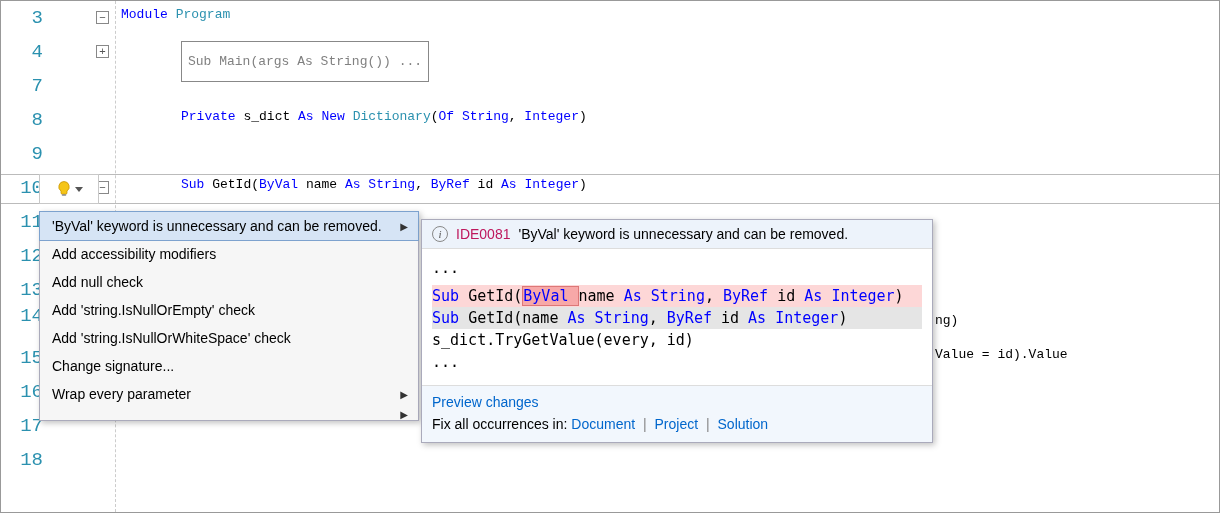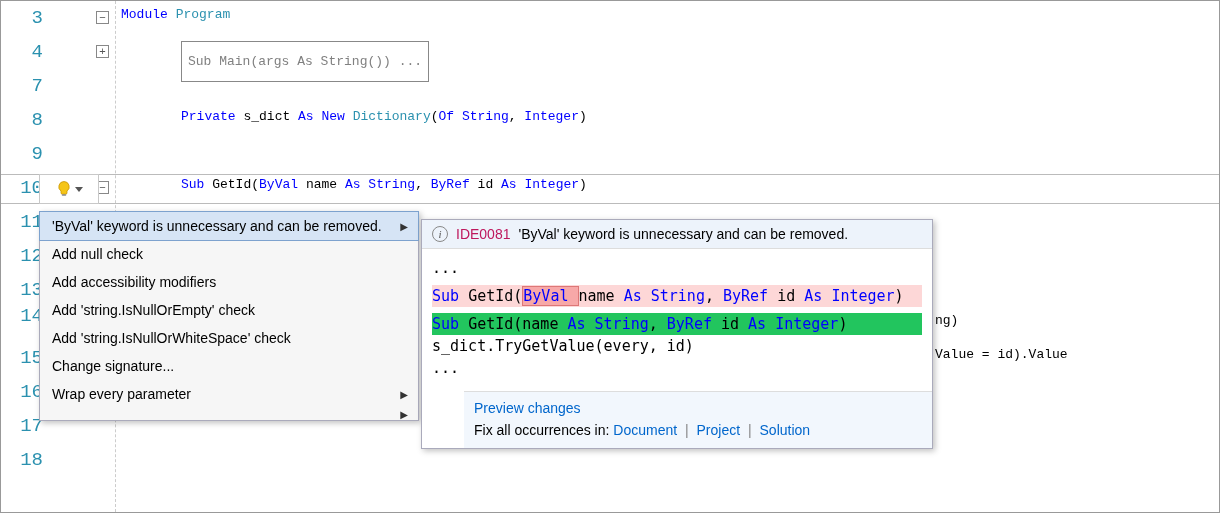--- a/index.html
+++ b/index.html
@@ -22,22 +22,22 @@
 .qmenu-item { padding:6px 12px; cursor:pointer; position:relative; }
 .qmenu-item.sel { background:#d6e4f5; border:1px solid #7da2ce; margin:-1px; }
 .qmenu-item .arrow { position:absolute; right:10px; top:50%; transform:translateY(-50%); font-size:10px; color:#333; }
 .preview { position:absolute; width:512px; background:#fff; border:1px solid #aab; box-shadow:2px 2px 6px rgba(0,0,0,.25); font-family:'Segoe UI',sans-serif; font-size:14px; }
 .pv-head { background:#edf3fb; padding:6px 10px; display:flex; align-items:center; gap:8px; border-bottom:1px solid #ddd; }
 .pv-head .info-ico { width:16px; height:16px; border:1px solid #888; border-radius:50%; font-size:11px; text-align:center; line-height:14px; color:#555; font-family:serif; font-style:italic; }
 .pv-head .diag-id { color:#be185d; }
 .pv-code { padding:8px 10px 12px 10px; font-family:Consolas,monospace; font-size:15px; line-height:22px; }
 .pv-code .del { background:#fdd7d7; }
 .pv-code .del-word { background:#f7a8a8; border:1px solid #d77; }
-.pv-code .add { background:#22c55e;margin-top:6px; }
-.pv-foot { background:#f2f7fd; padding:8px 10px 10px 10px; border-top:1px solid #ddd;margin-left:42px; }
+.pv-code .add { background:#e5e5e5; }
+.pv-foot { background:#f2f7fd; padding:8px 10px 10px 10px; border-top:1px solid #ddd; }
 .pv-foot a { color:#0066cc; text-decoration:none; cursor:pointer; }
 .pv-foot .sep { color:#888; margin:0 4px; }
 </style>
 </head>
 <body>
 
 <div class="gutter">
   <div class="ln" style="top:6px">3</div>
   <div class="ln" style="top:40px">4</div>
   <div class="ln" style="top:74px">7</div>
@@ -88,22 +88,22 @@
     <path fill="#f5c518" stroke="#c79200" stroke-width="1" d="M12 2a7 7 0 0 0-4 12.7V17a2 2 0 0 0 2 2h4a2 2 0 0 0 2-2v-2.3A7 7 0 0 0 12 2z"></path>
     <rect x="9" y="19" width="6" height="2" rx="1" fill="#888"></rect>
   </svg>
   <div class="drop-tri"></div>
 </div>
 
 <div class="qmenu" style="top:210px">
   <div class="qmenu-item sel">
     <span>'ByVal' keyword is unnecessary and can be removed.</span><span class="arrow">▶</span>
   </div>
+  <div class="qmenu-item"><span>Add accessibility modifiers</span></div>
   <div class="qmenu-item"><span>Add null check</span></div>
-  <div class="qmenu-item"><span>Add accessibility modifiers</span></div>
   <div class="qmenu-item"><span>Add 'string.IsNullOrEmpty' check</span></div>
   <div class="qmenu-item"><span>Add 'string.IsNullOrWhiteSpace' check</span></div>
   <div class="qmenu-item"><span>Change signature...</span></div>
   <div class="qmenu-item">
     <span>Wrap every parameter</span><span class="arrow">▶</span>
   </div>
   <div class="qmenu-item">
     <span class="arrow">▶</span>
   </div>
 </div>

